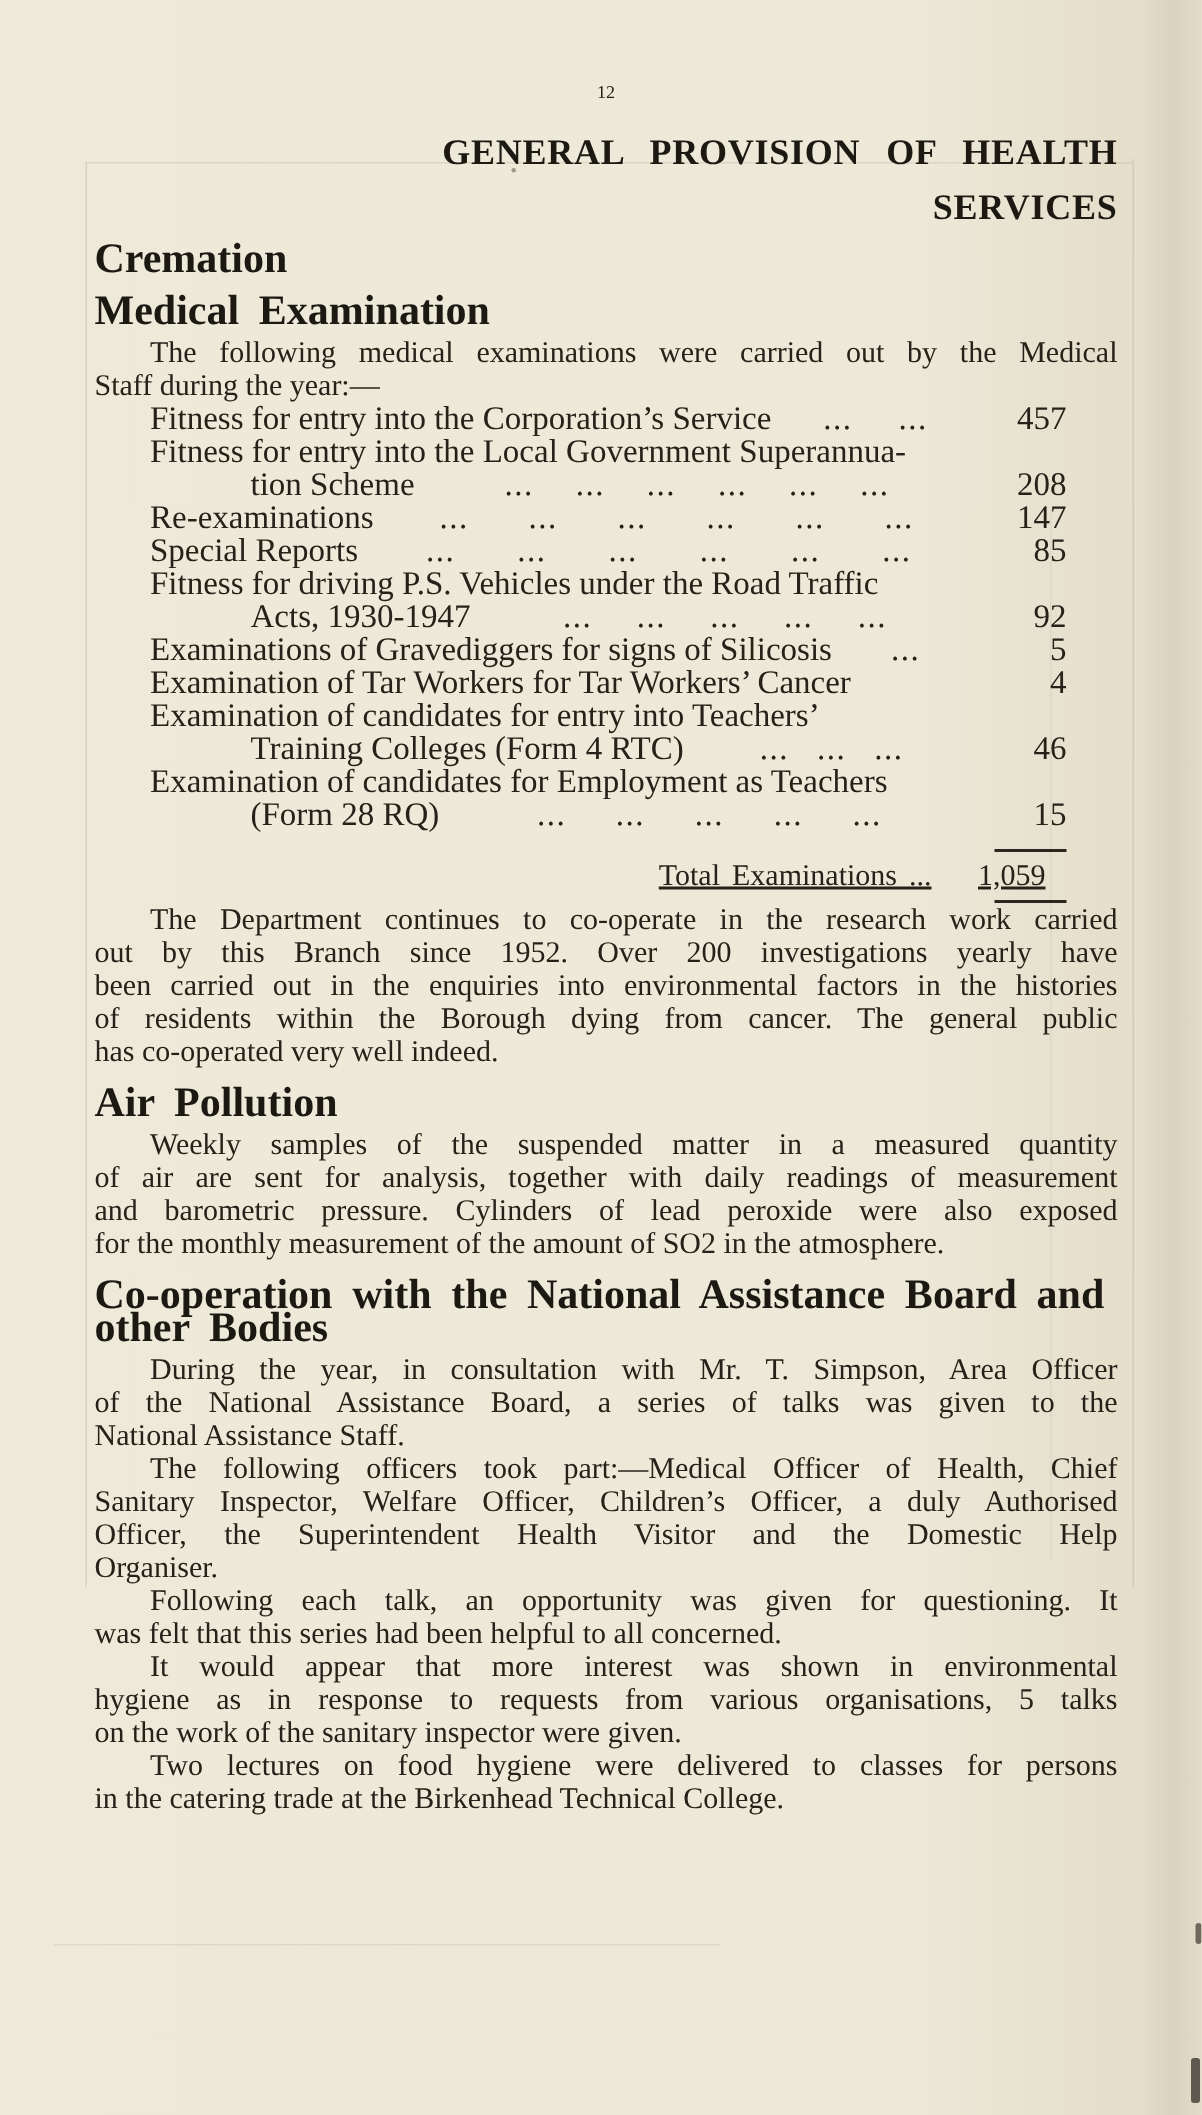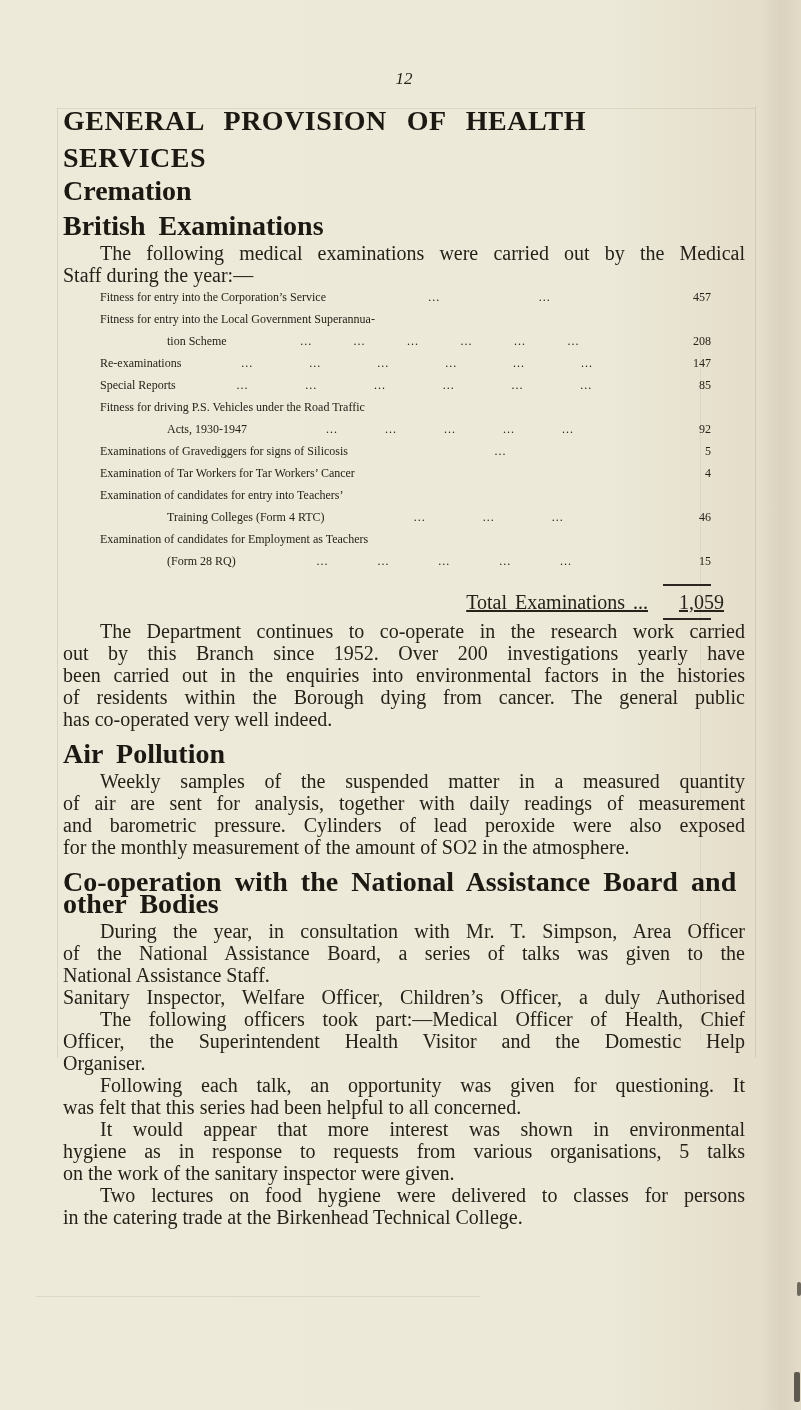--- a/index.html
+++ b/index.html
@@ -25,50 +25,50 @@
   #h2{left:36px;top:1296px;width:444px;}
   .edge-shade{position:absolute;right:0;top:0;width:42px;height:100%;
     background:linear-gradient(90deg,rgba(110,100,70,0) 0%,rgba(110,100,70,.10) 55%,rgba(110,100,70,.03) 100%);}
   .mark{position:absolute;background:#47423a;border-radius:2px;}
   #mark1{right:0;top:1282px;width:4px;height:14px;opacity:.75;}
   #mark2{right:1px;top:1372px;width:6px;height:30px;opacity:.85;}
   .speck{position:absolute;left:341px;top:112px;width:3px;height:3px;border-radius:50%;background:#6b6455;opacity:.6;}
 
   .content{position:absolute;left:63px;top:0;width:682px;}
 
-  .page-number{margin-top:68px;font-size:17px;line-height:22px;text-align:center;font-style:italic;}
-  .title{margin:12px 0 0 0;font-size:28px;line-height:37px;font-weight:bold;
-         text-align:left;word-spacing:.45em;letter-spacing:.5px;color:#1c1913;}
+  .page-number{margin-top:50px;font-size:12px;line-height:22px;text-align:center;}
+  .title{margin:12px 0 0 0;font-size:24px;line-height:37px;font-weight:bold;
+         text-align:right;word-spacing:.45em;letter-spacing:.5px;color:#1c1913;}
   .title span{display:block;}
 
   h2{font-size:28px;line-height:22px;font-weight:bold;margin:13px 0 5px 0;
      word-spacing:.22em;color:#1c1913;}
   h2.first{margin-top:4px;}
 
   .paragraph{font-size:20px;}
   .pline{line-height:22px;text-align:justify;text-align-last:justify;}
   .pline.last{text-align-last:left;}
   .pline.first{text-indent:37px;}
 
-  .exam-list{font-size:12px;}
+  .exam-list{font-size:22px;}
   .exam-row{display:flex;align-items:baseline;line-height:22px;}
   .exam-row.ind1{padding-left:37px;}
   .exam-row.ind2{padding-left:104px;gap:28px;}
   .exam-label{flex:none;white-space:nowrap;}
   .exam-dots{flex:1;display:flex;justify-content:space-evenly;overflow:hidden;padding:0 4px;}
   .exam-dots span{letter-spacing:1px;}
   .exam-value{flex:none;min-width:58px;text-align:right;margin-right:34px;}
 
   .total-wrap{font-size:20px;}
   .total-rule{width:48px;border-top:2px solid #2b2720;margin-left:auto;margin-right:34px;}
   .total-rule.top{margin-top:12px;margin-bottom:5px;}
   .total-rule.bottom{margin-top:5px;margin-bottom:0;}
   .total-line{display:flex;justify-content:flex-end;align-items:baseline;line-height:22px;text-decoration:underline;}
   .total-label{margin-right:14px;word-spacing:.15em;}
-  .total-value{min-width:62px;text-align:right;margin-right:21px;}
+  .total-value{min-width:62px;text-align:right;margin-right:48px;}
 
   .coop-para{margin:0;}
 </style>
 </head>
 <body>
 
 <div class="page">
 
   <div class="vline" id="v1"></div>
   <div class="vline" id="v2"></div>
@@ -87,21 +87,21 @@
     <h1 class="title">
       <span>GENERAL PROVISION OF HEALTH</span>
       <span>SERVICES</span>
     </h1>
 
     <section>
       <h2 class="first">Cremation</h2>
     </section>
 
     <section>
-      <h2>British Examinations</h2>
+      <h2>Medical Examination</h2>
       <div class="paragraph">
           <div class="pline first">The following medical examinations were carried out by the Medical</div>
           <div class="pline last">Staff during the year:—</div>
         </div>
       <div class="exam-list">
           <div class="exam-row ind1">
             <span class="exam-label">Fitness for entry into the Corporation’s Service</span>
             <span class="exam-dots">
               <span>...</span>
               <span>...</span>
@@ -240,22 +240,22 @@
 
     <section>
       <h2>Co-operation with the National Assistance Board and other Bodies</h2>
       <div id="coop-paras">
           <div class="paragraph coop-para">
             <div class="pline first">During the year, in consultation with Mr. T. Simpson, Area Officer</div>
             <div class="pline">of the National Assistance Board, a series of talks was given to the</div>
             <div class="pline last">National Assistance Staff.</div>
           </div>
           <div class="paragraph coop-para">
+            <div class="pline first">The following officers took part:—Medical Officer of Health, Chief</div>
             <div class="pline">Sanitary Inspector, Welfare Officer, Children’s Officer, a duly Authorised</div>
-            <div class="pline first">The following officers took part:—Medical Officer of Health, Chief</div>
             <div class="pline">Officer, the Superintendent Health Visitor and the Domestic Help</div>
             <div class="pline last">Organiser.</div>
           </div>
           <div class="paragraph coop-para">
             <div class="pline first">Following each talk, an opportunity was given for questioning.  It</div>
             <div class="pline last">was felt that this series had been helpful to all concerned.</div>
           </div>
           <div class="paragraph coop-para">
             <div class="pline first">It would appear that more interest was shown in environmental</div>
             <div class="pline">hygiene as in response to requests from various organisations, 5 talks</div>

